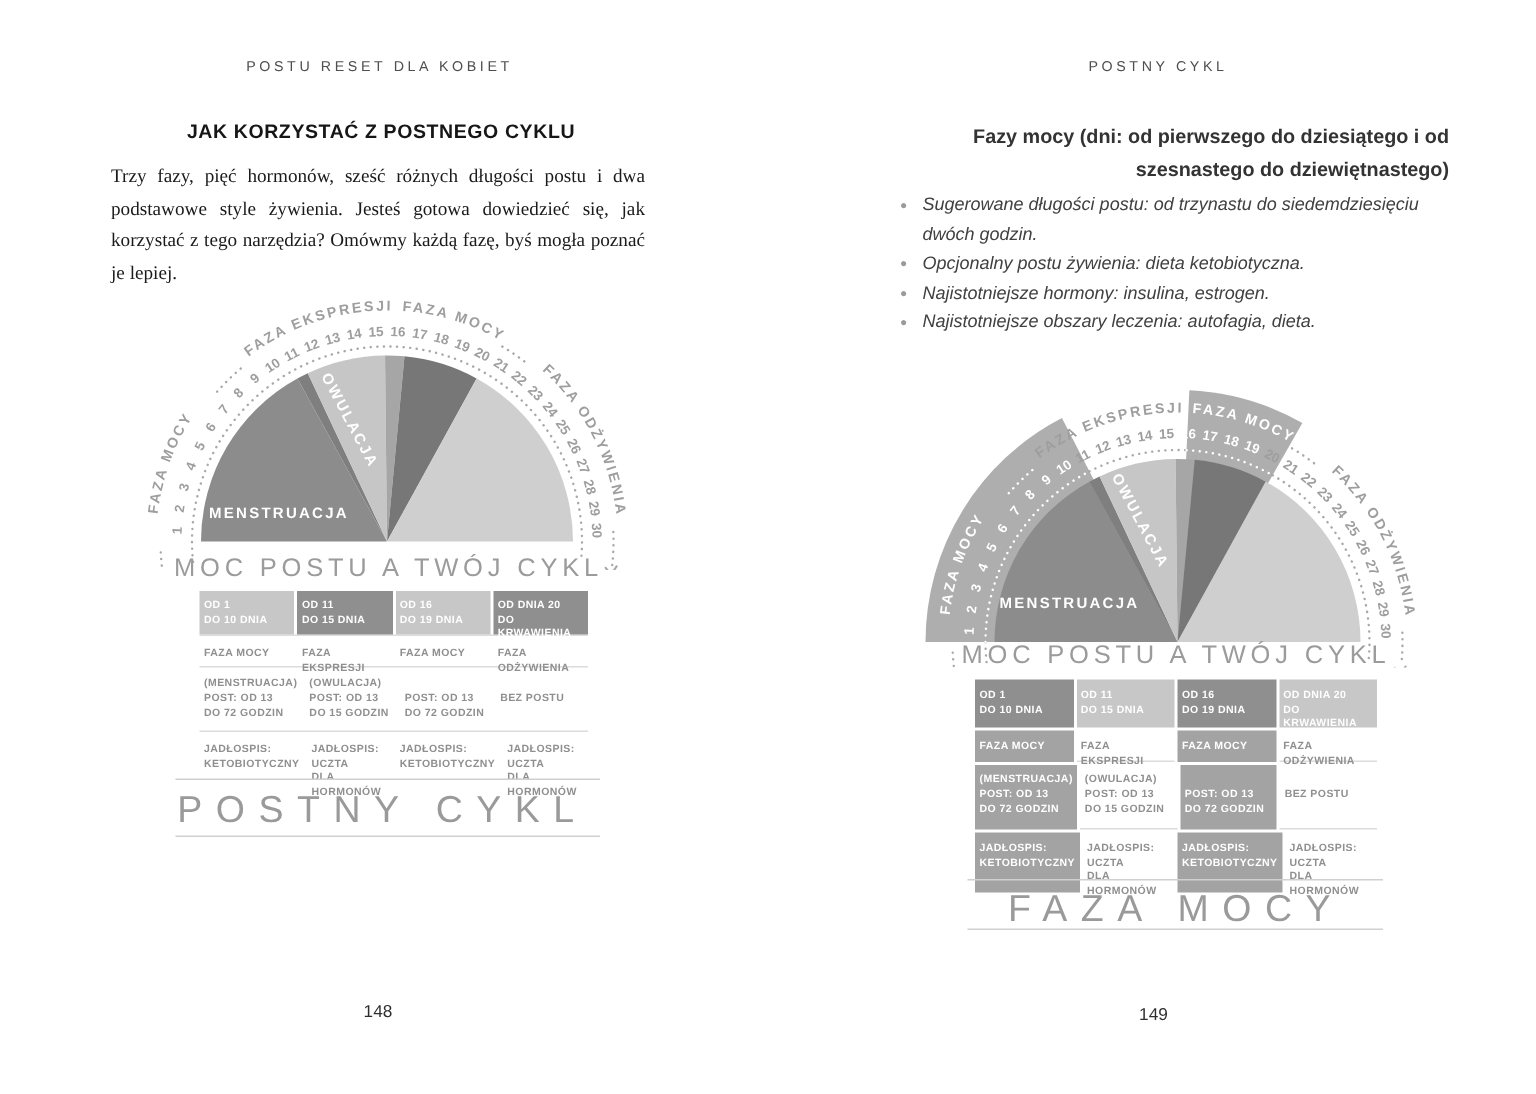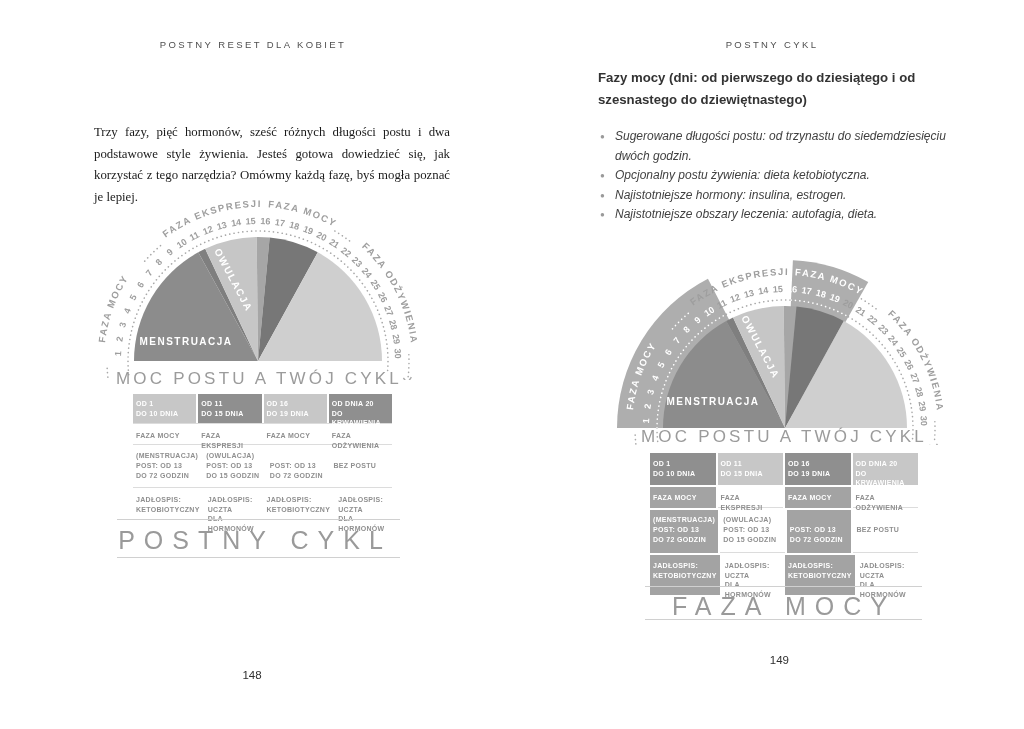--- a/index.html
+++ b/index.html
@@ -69,24 +69,25 @@
   .bh{color:#9a9a9a;text-align:center;font-weight:400;font-size:25px;letter-spacing:9px;}
   .rule{position:absolute;height:1px;background:#d0d0d0;}
 
   .pagenum{font-size:11.5px;color:#2f2f2f;width:40px;text-align:center;}
 </style>
 </head>
 <body>
 
 <div class="canvas">
 
-  <div class="abs rhead" style="left:75px;top:39px;">POSTNY RESET DLA KOBIET</div>
-
-
-  <div class="abs para" style="left:74px;top:122px;margin-left:20px;">Trzy fazy, pięć hormonów, sześć różnych długości postu i dwa podstawowe style żywienia. Jesteś gotowa dowiedzieć się, jak korzystać z tego narzędzia? Omówmy każdą fazę, byś mogła poznać je lepiej.</div>
+  <div class="abs rhead" style="left:75px;top:39px;">POSTU RESET DLA KOBIET</div>
+
+  <div class="abs ltitle" style="left:76px;top:80px;">JAK KORZYSTAĆ Z POSTNEGO CYKLU</div>
+
+  <div class="abs para" style="left:74px;top:107px;">Trzy fazy, pięć hormonów, sześć różnych długości postu i dwa podstawowe style żywienia. Jesteś gotowa dowiedzieć się, jak korzystać z tego narzędzia? Omówmy każdą fazę, byś mogła poznać je lepiej.</div>
 
   <svg id="dgl" class="abs" style="left:78px;top:186px;" width="362" height="194" viewBox="0 0 362 194">
       <path d="M180 175L56 174.99999999999997A124 124 0 0 1 120.2625444113873 66.33797167456093Z" fill="#8c8c8c"></path>
       <path d="M180 175L120.2625444113873 66.33797167456093A124 124 0 0 1 127.20336784593104 62.80144549421355Z" fill="#7f7f7f"></path>
       <path d="M180 175L127.20336784593104 62.80144549421355A124 124 0 0 1 178.70149876958553 51.00679899867649Z" fill="#c6c6c6"></path>
       <path d="M180 175L178.70149876958553 51.00679899867649A124 124 0 0 1 191.66943085149578 51.55031638921808Z" fill="#a6a6a6"></path>
       <path d="M180 175L191.66943085149578 51.55031638921808A124 124 0 0 1 239.73745558861273 66.33797167456093Z" fill="#777777"></path>
       <path d="M180 175L239.73745558861273 66.33797167456093A124 124 0 0 1 304 175Z" fill="#cfcfcf"></path>
       <path d="M50.71215360212446 188.5887002247949A130 130 0 1 1 309.28784639787557 188.58870022479496" fill="none" stroke="#a8a8a8" stroke-width="1.6" stroke-linecap="round" stroke-dasharray="0.1 4.3"></path>
       <path d="M30.397076088812014 195.49305143758A151 151 0 0 1 29.07450938477453 179.7430246207974" fill="none" stroke="#a8a8a8" stroke-width="1.6" stroke-linecap="round" stroke-dasharray="0.1 4.3"></path>
@@ -207,21 +208,21 @@
   </div>
 
   <div class="rule" style="left:117px;top:519px;width:283px;"></div>
   <div class="abs bh" style="left:75px;top:526px;width:360px;">POSTNY CYKL</div>
   <div class="rule" style="left:117px;top:557px;width:283px;"></div>
 
   <div class="abs pagenum" style="left:232px;top:669px;">148</div>
 
   <div class="abs rhead" style="left:594px;top:39px;">POSTNY CYKL</div>
 
-  <div class="abs rtitle" style="left:598px;top:67px;">Fazy mocy (dni: od pierwszego do dziesiątego i od szesnastego do dziewiętnastego)</div>
+  <div class="abs rtitle" style="left:598px;top:80px;text-align:right;">Fazy mocy (dni: od pierwszego do dziesiątego i od szesnastego do dziewiętnastego)</div>
 
   <div class="abs bullets" style="left:598px;top:127px;">
     <div class="bl-item">
       <span class="bdot">●</span>
       <span class="btext">Sugerowane długości postu: od trzynastu do siedemdziesięciu dwóch godzin.</span>
       </div>
     <div class="bl-item">
       <span class="bdot">●</span>
       <span class="btext">Opcjonalny postu żywienia: dieta ketobiotyczna.</span>
       </div>
@@ -363,15 +364,15 @@
         <span class="cl">UCZTA</span>
         <span class="cl">DLA HORMONÓW</span>
         </div>
     </div>
   </div>
 
   <div class="rule" style="left:645px;top:586px;width:277px;"></div>
   <div class="abs bh" style="left:600px;top:592px;width:368px;">FAZA MOCY</div>
   <div class="rule" style="left:645px;top:619px;width:277px;"></div>
 
-  <div class="abs pagenum" style="left:749px;top:654px;text-align:right;">149</div>
+  <div class="abs pagenum" style="left:749px;top:671px;">149</div>
 
 </div>
 
 </body></html>

